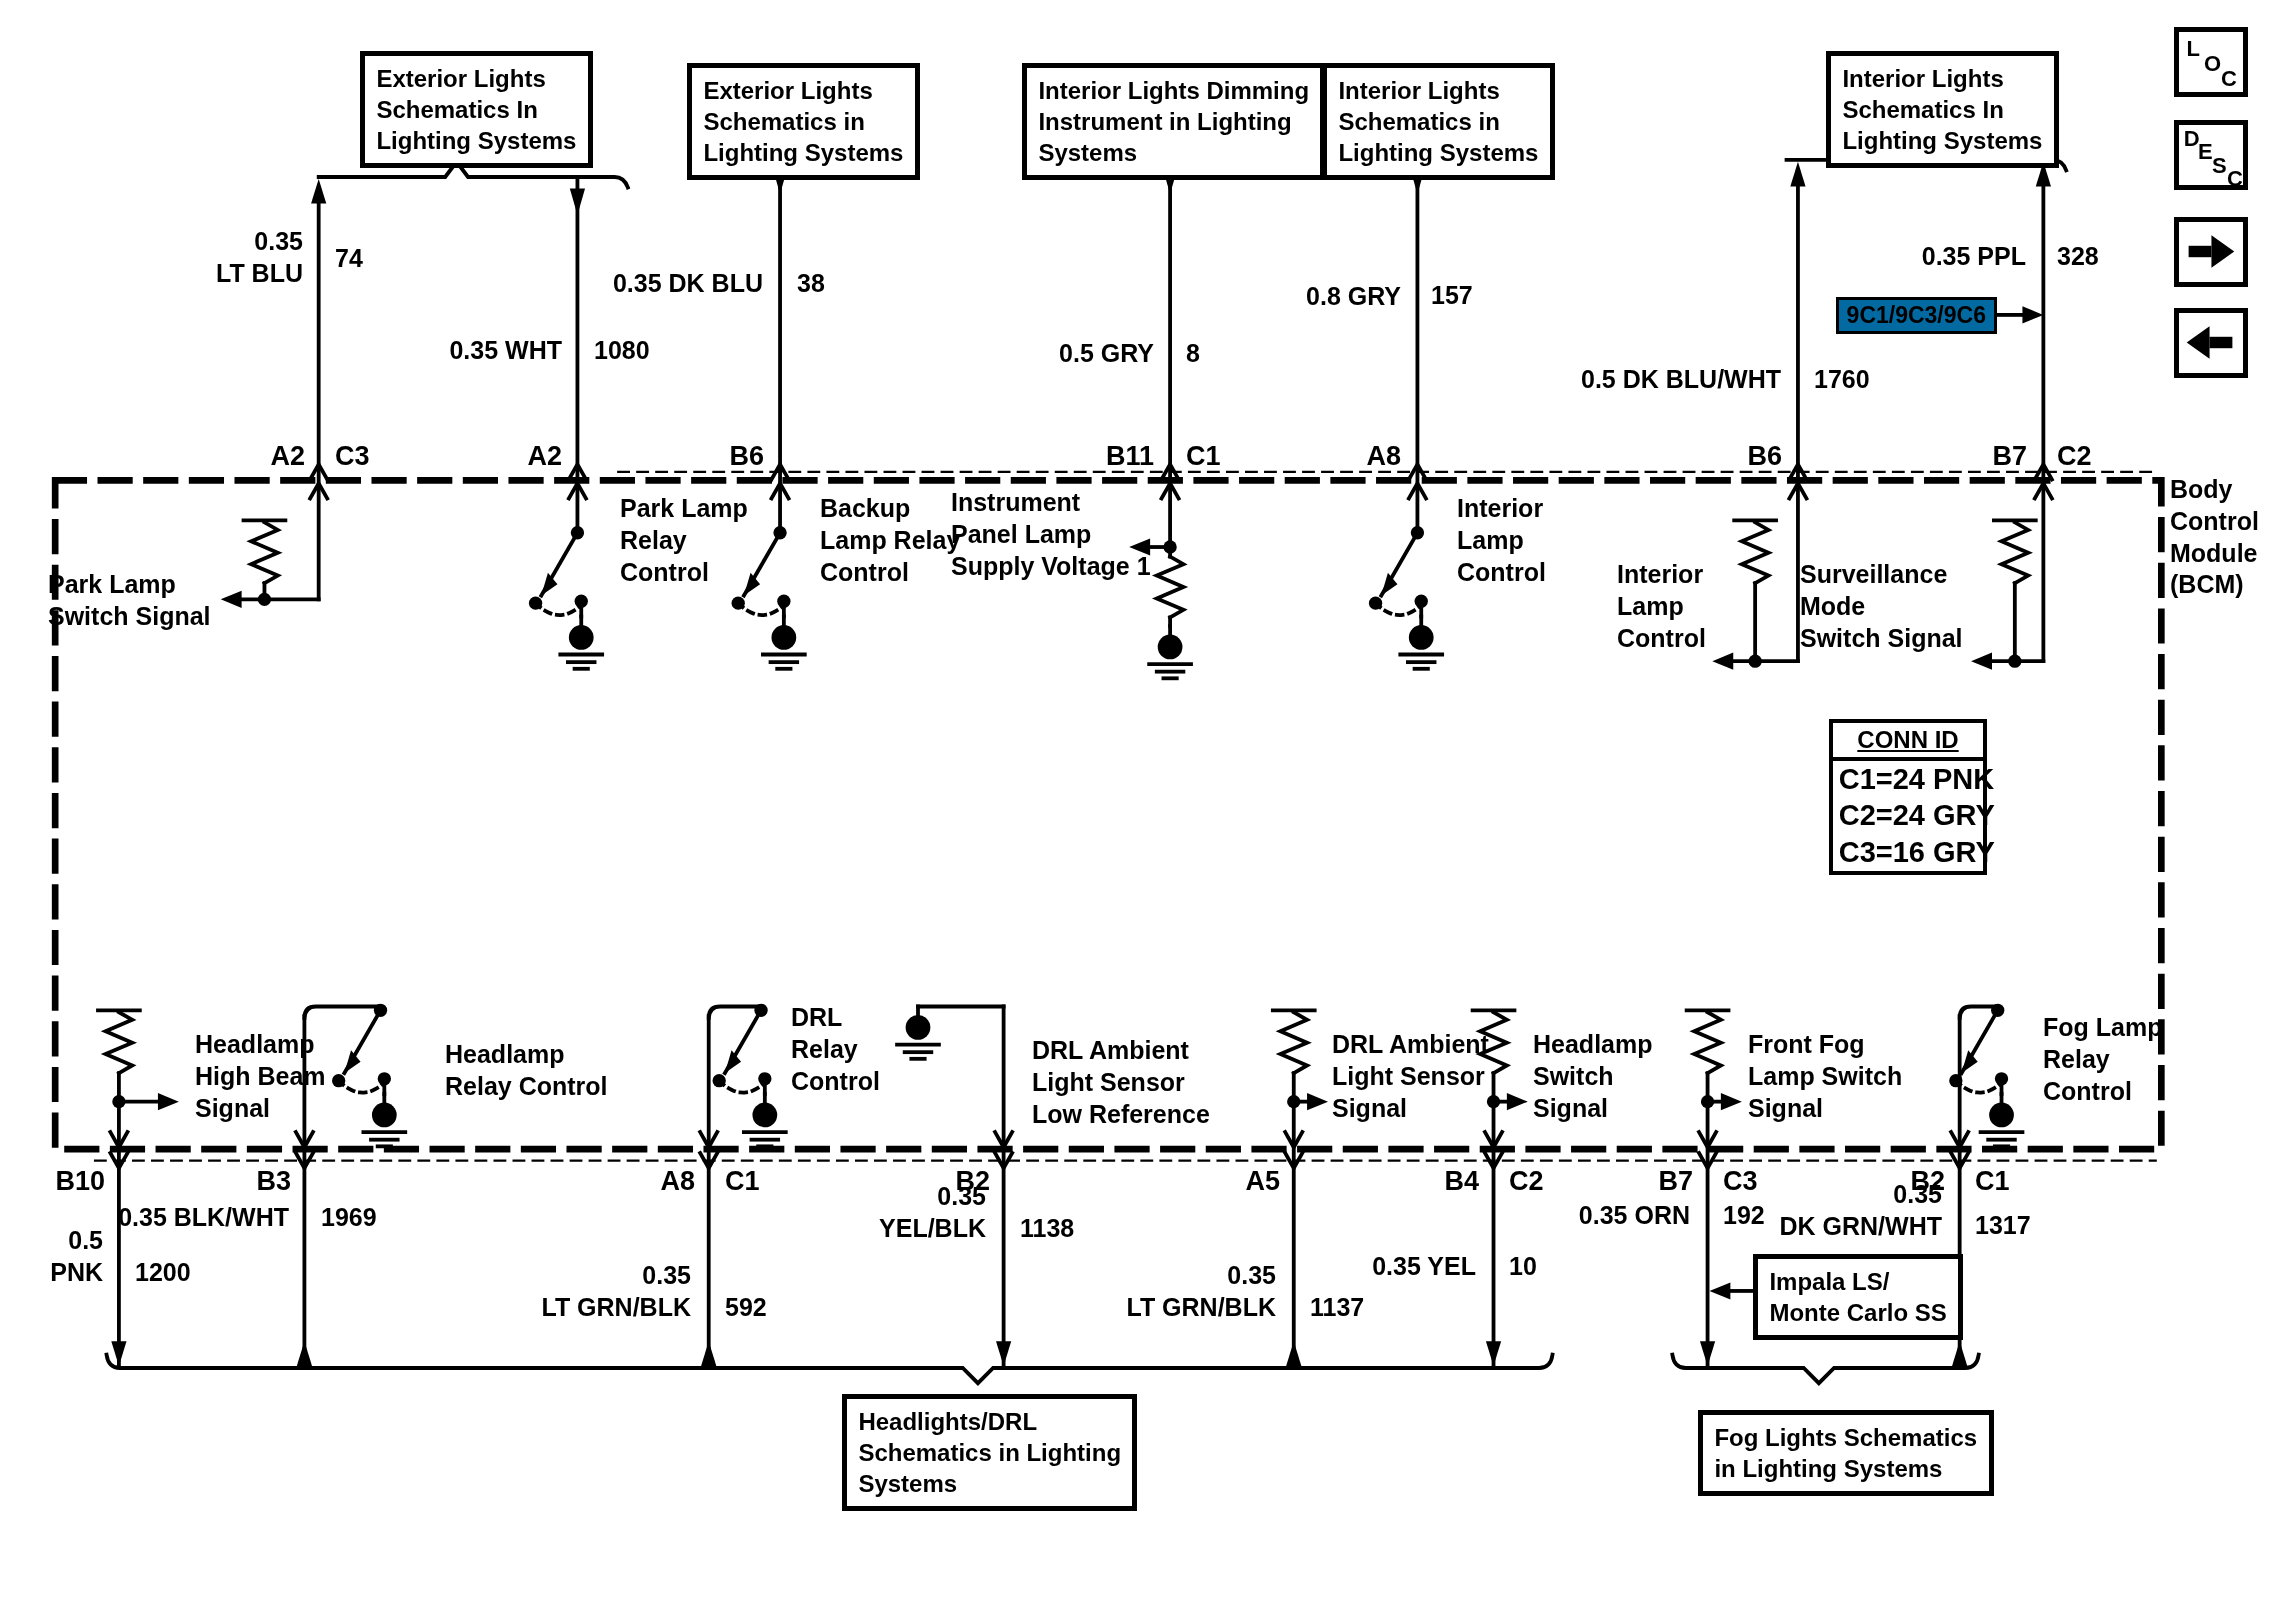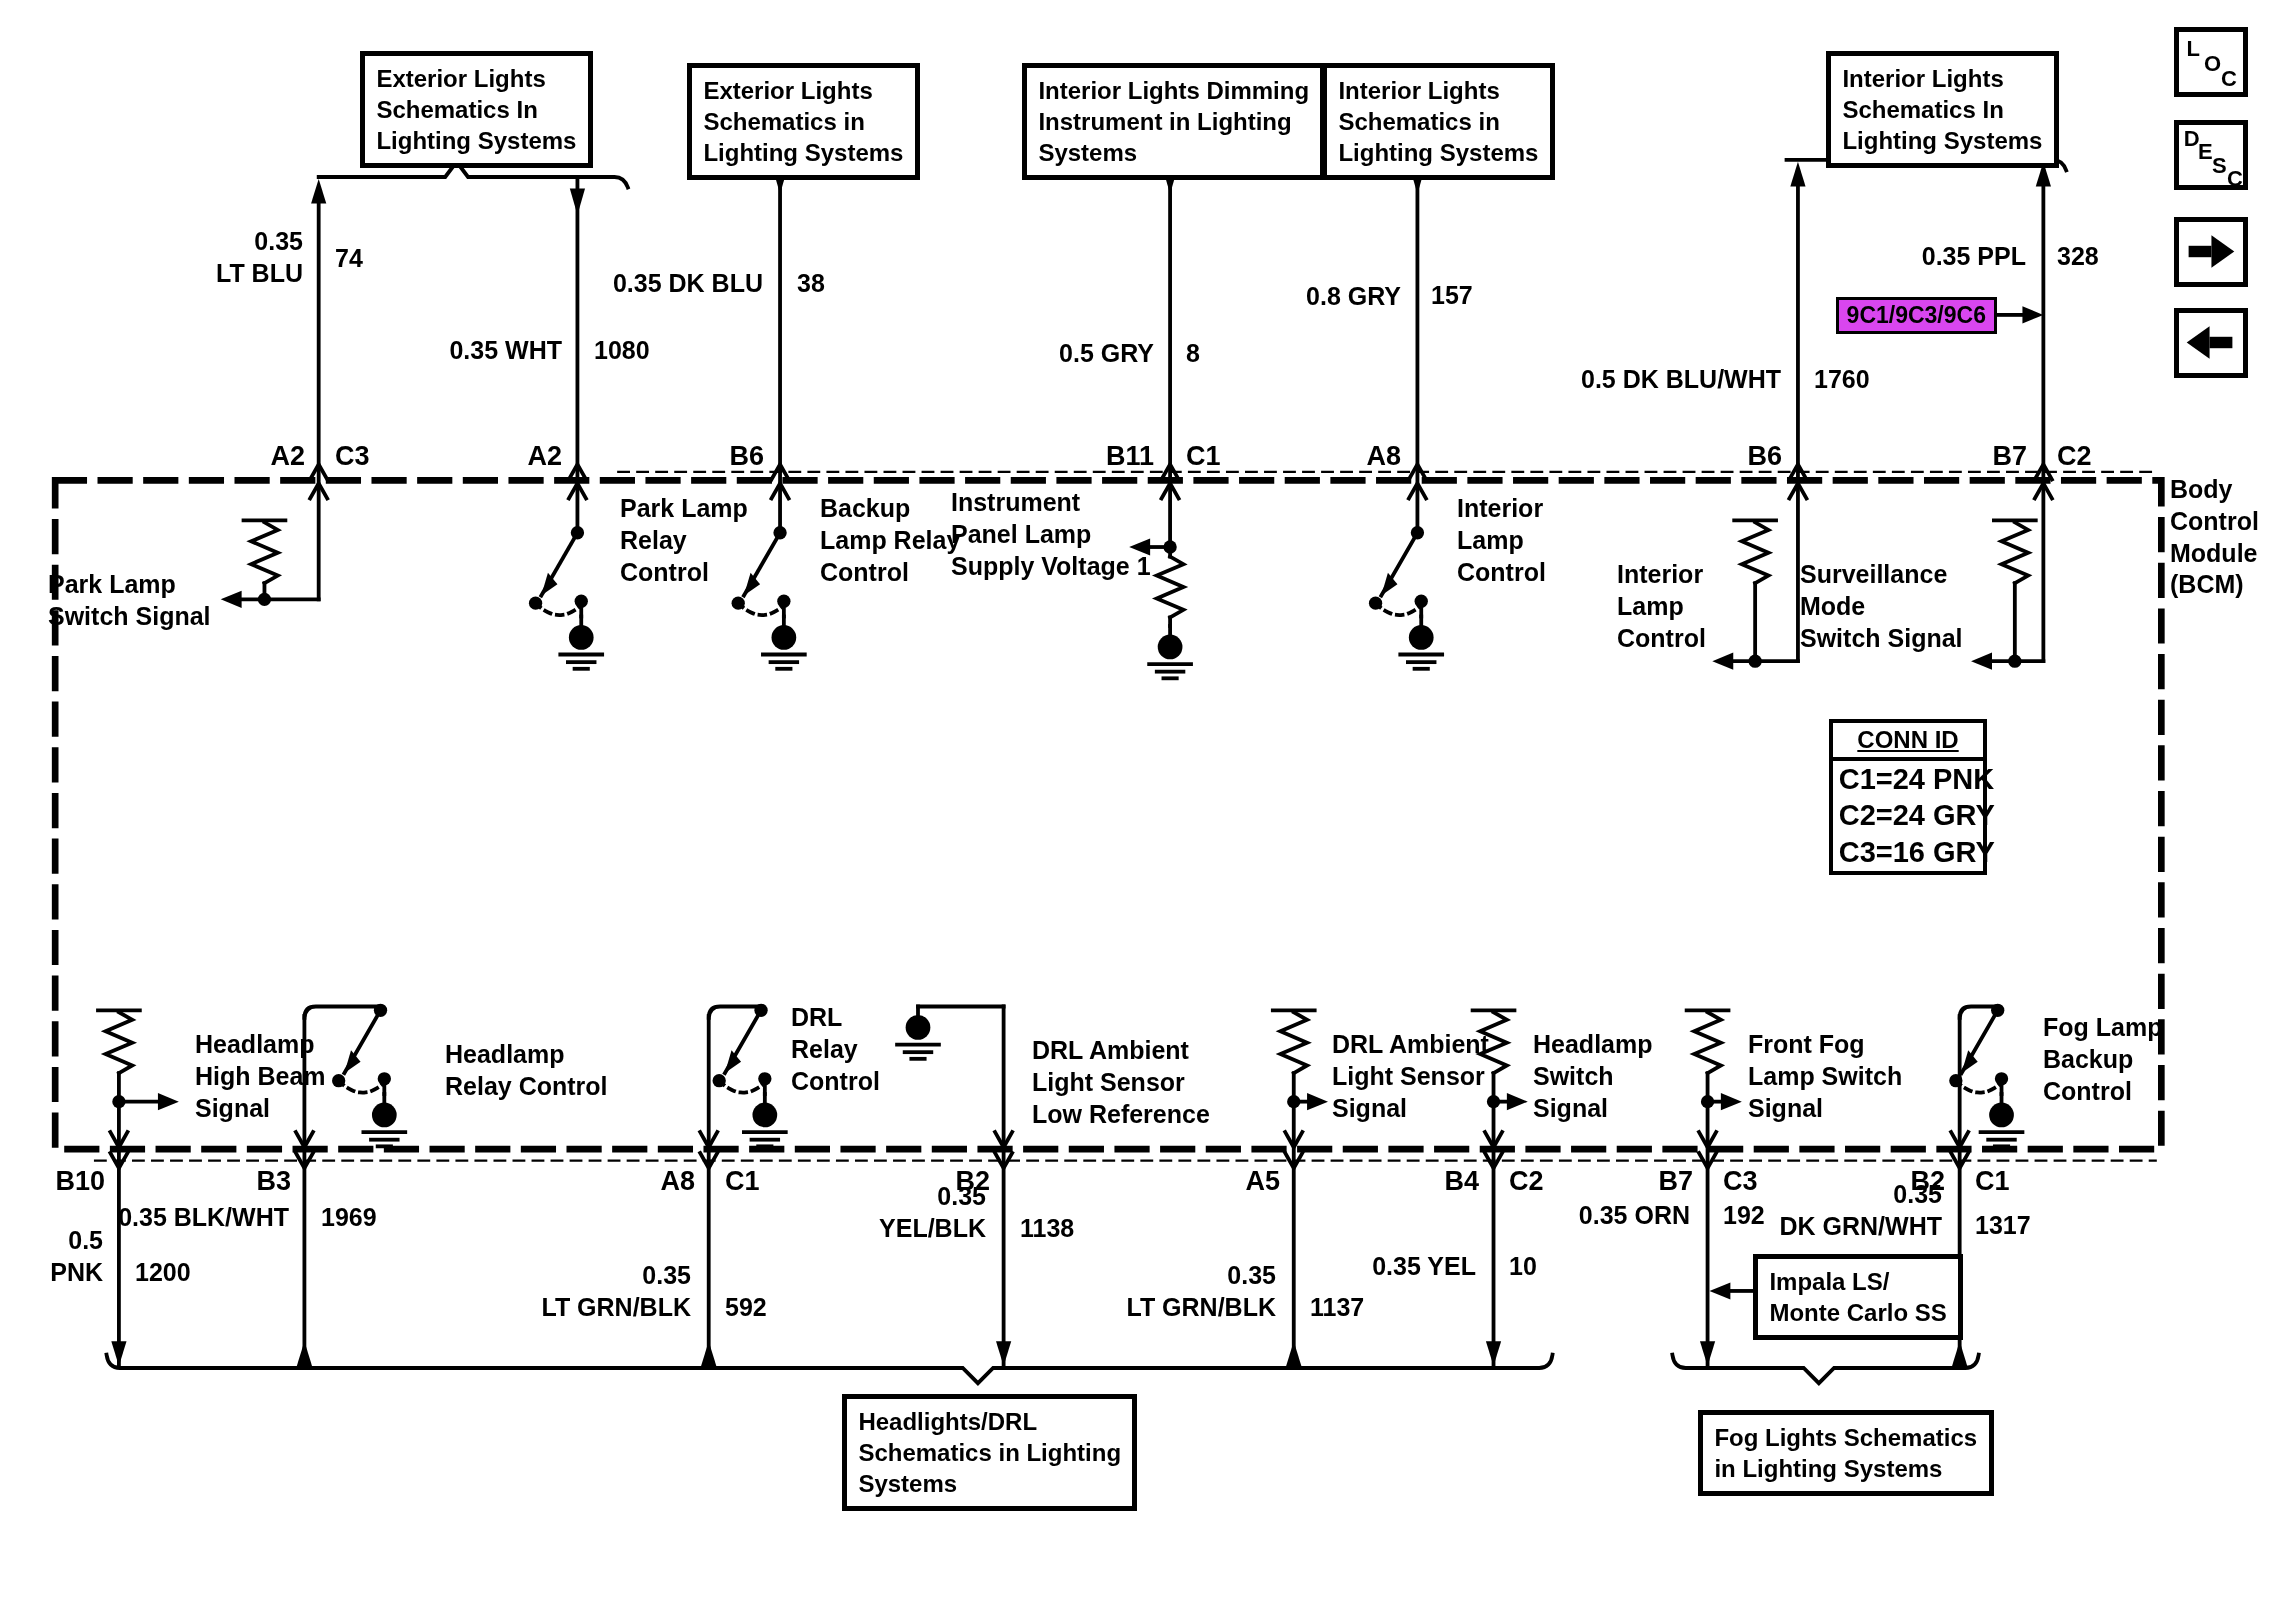--- a/index.html
+++ b/index.html
@@ -4,21 +4,21 @@
 <style>
   html,body{margin:0;padding:0;background:#fff;}
   #canvas{position:relative;width:2285px;height:1603px;background:#fff;overflow:hidden;
           font-family:"Liberation Sans",sans-serif;color:#000;}
   #art{position:absolute;left:0;top:0;z-index:1;}
   .lbl{position:absolute;z-index:2;white-space:pre-line;font-size:25px;font-weight:700;line-height:1.27;}
   .rt{text-align:right;}
   .pin{position:absolute;z-index:2;font-size:27px;font-weight:700;white-space:nowrap;}
   .refbox{position:absolute;z-index:3;border:5.7px solid #000;background:#fff;padding:6.7px 11.4px;
           font-size:24px;font-weight:700;line-height:1.3;white-space:pre-line;cursor:pointer;}
-  .smallbox{position:absolute;z-index:3;border:3.8px solid #000;background:#d946ef;padding:1.9px 7.6px;
+  .smallbox{position:absolute;z-index:3;border:3.8px solid #000;background:#0369a1;padding:1.9px 7.6px;
           font-size:23px;font-weight:700;white-space:nowrap;cursor:pointer;}
   .connid{position:absolute;z-index:3;border:4.8px solid #000;background:#fff;width:150px;}
   .connid .hd{border-bottom:4.8px solid #000;text-align:center;font-size:24px;font-weight:700;padding:2.9px 0;text-decoration:underline;}
   .connid .rw{font-size:29px;font-weight:700;padding:1.9px 5.7px;white-space:nowrap;}
   .btn{position:absolute;z-index:3;width:74px;height:70px;border:5.7px solid #000;background:#fff;cursor:pointer;box-sizing:border-box;}
   .btn .lt{position:absolute;font-size:22px;font-weight:700;line-height:1;}
   .btn svg{position:absolute;left:0;top:0;}
 </style>
 </head>
 <body>
@@ -320,21 +320,21 @@
   <div class="lbl" style="left:1332px;top:1029px;">DRL Ambient
 Light Sensor
 Signal</div>
   <div class="lbl" style="left:1533px;top:1029px;">Headlamp
 Switch
 Signal</div>
   <div class="lbl" style="left:1748px;top:1029px;">Front Fog
 Lamp Switch
 Signal</div>
   <div class="lbl" style="left:2043px;top:1012px;">Fog Lamp
-Backup
+Relay
 Control</div>
 
   <div class="pin" style="right:2180px;top:1166px;">B10</div>
   <div class="pin" style="right:1994px;top:1166px;">B3</div>
   <div class="pin" style="right:1590px;top:1166px;">A8</div>
   <div class="pin" style="left:725px;top:1166px;">C1</div>
   <div class="pin" style="right:1295px;top:1166px;">B2</div>
   <div class="pin" style="right:1005px;top:1166px;">A5</div>
   <div class="pin" style="right:806px;top:1166px;">B4</div>
   <div class="pin" style="left:1509px;top:1166px;">C2</div>

